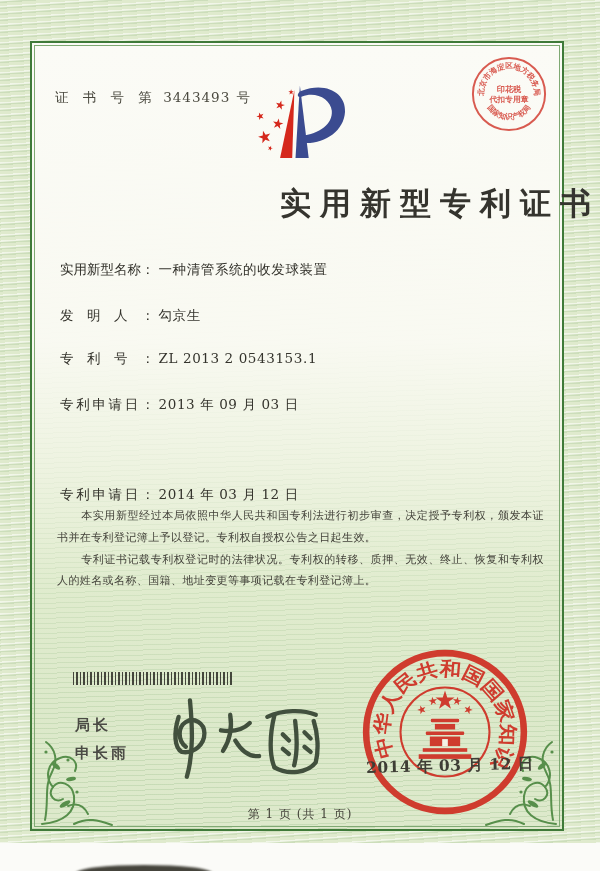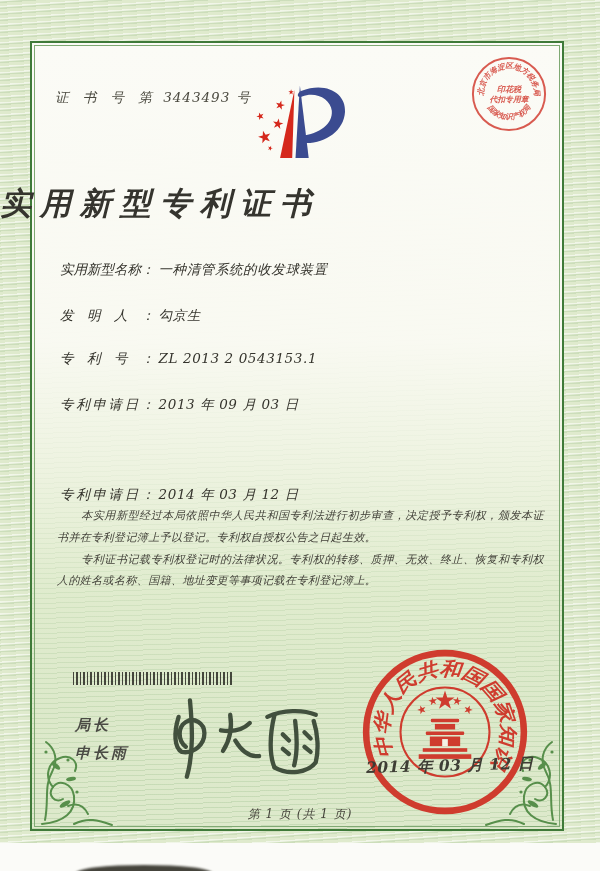--- a/index.html
+++ b/index.html
@@ -2,42 +2,42 @@
 <html><head>
 <meta charset="utf-8">
 <style>
   html,body{margin:0;padding:0;background:#ffffff;}
   #root{position:relative;width:600px;height:871px;overflow:hidden;
         font-family:"DejaVu Serif",serif;
         background-color:#dfeacd;
         background-image:repeating-linear-gradient(176deg,
           rgba(255,255,255,.55) 0 1px,
           rgba(128,172,112,.20) 2px 3px,
-          rgba(255,255,255,0) 3px 6px);font-style:italic;}
+          rgba(255,255,255,0) 3px 6px);}
   .bottom-paper{position:absolute;left:0;top:843px;width:600px;height:28px;background:#fbfbf8;}
   .scan-shadow{position:absolute;left:76px;top:865px;width:136px;height:16px;background:#45443c;
                border-radius:50%;filter:blur(1.2px);}
   .frame{position:absolute;left:30px;top:41px;width:534px;height:790px;box-sizing:border-box;
          border:2px solid #3f7a39;
          background-color:#dde9cb;
          background-image:
            linear-gradient(180deg, rgba(251,251,246,1) 0%, rgba(250,250,243,.96) 38%,
              rgba(243,246,231,.72) 55%, rgba(228,239,209,.38) 70%,
              rgba(216,232,196,.12) 85%, rgba(210,229,190,0) 100%),
            repeating-linear-gradient(178deg, rgba(118,168,106,.22) 0 1px, rgba(255,255,255,0) 1px 5px);}
   .frame::after{content:"";position:absolute;inset:2px;border:1px solid #7fa973;pointer-events:none;}
   .flourish{position:absolute;width:84px;height:98px;z-index:3;}
   .flourish.left{left:34px;top:732px;}
   .flourish.right{left:480px;top:732px;transform:scaleX(-1);}
   .cert-no{position:absolute;left:55px;top:89px;z-index:4;font-size:13.5px;color:#4a493f;}
   .cert-no .sp{letter-spacing:5px;}
   .cert-no .num{letter-spacing:1px;padding:0 2px;}
   .logo{position:absolute;left:245px;top:80px;width:112px;height:88px;z-index:4;}
   .tax-stamp{position:absolute;left:468px;top:53px;width:82px;height:82px;z-index:4;opacity:.88;}
-  .title{position:absolute;left:0;top:183px;width:600px;text-align:left;z-index:4;
+  .title{position:absolute;left:0;top:183px;width:600px;text-align:right;z-index:4;
          font-size:31px;font-weight:600;letter-spacing:9px;color:#35342e;}
   .field{position:absolute;left:60px;z-index:4;font-size:13.5px;color:#34332c;white-space:nowrap;}
   .field .lbl{display:inline-block;width:7em;text-align:justify;text-align-last:justify;}
   .field .val{letter-spacing:.6px;padding-left:4px;}
   .f1{top:261px}.f2{top:307px}.f3{top:350px}.f4{top:396px}.f5{top:441px}.f6{top:486px}
   .body-text{position:absolute;left:57px;top:505px;width:487px;z-index:4;
              font-size:11px;line-height:21.8px;color:#43423a;letter-spacing:.4px;
              text-align:justify;}
   .body-text p{margin:0;text-indent:2.2em;}
   .barcode{position:absolute;left:73px;top:672px;width:161px;height:13px;z-index:4;opacity:.85;

